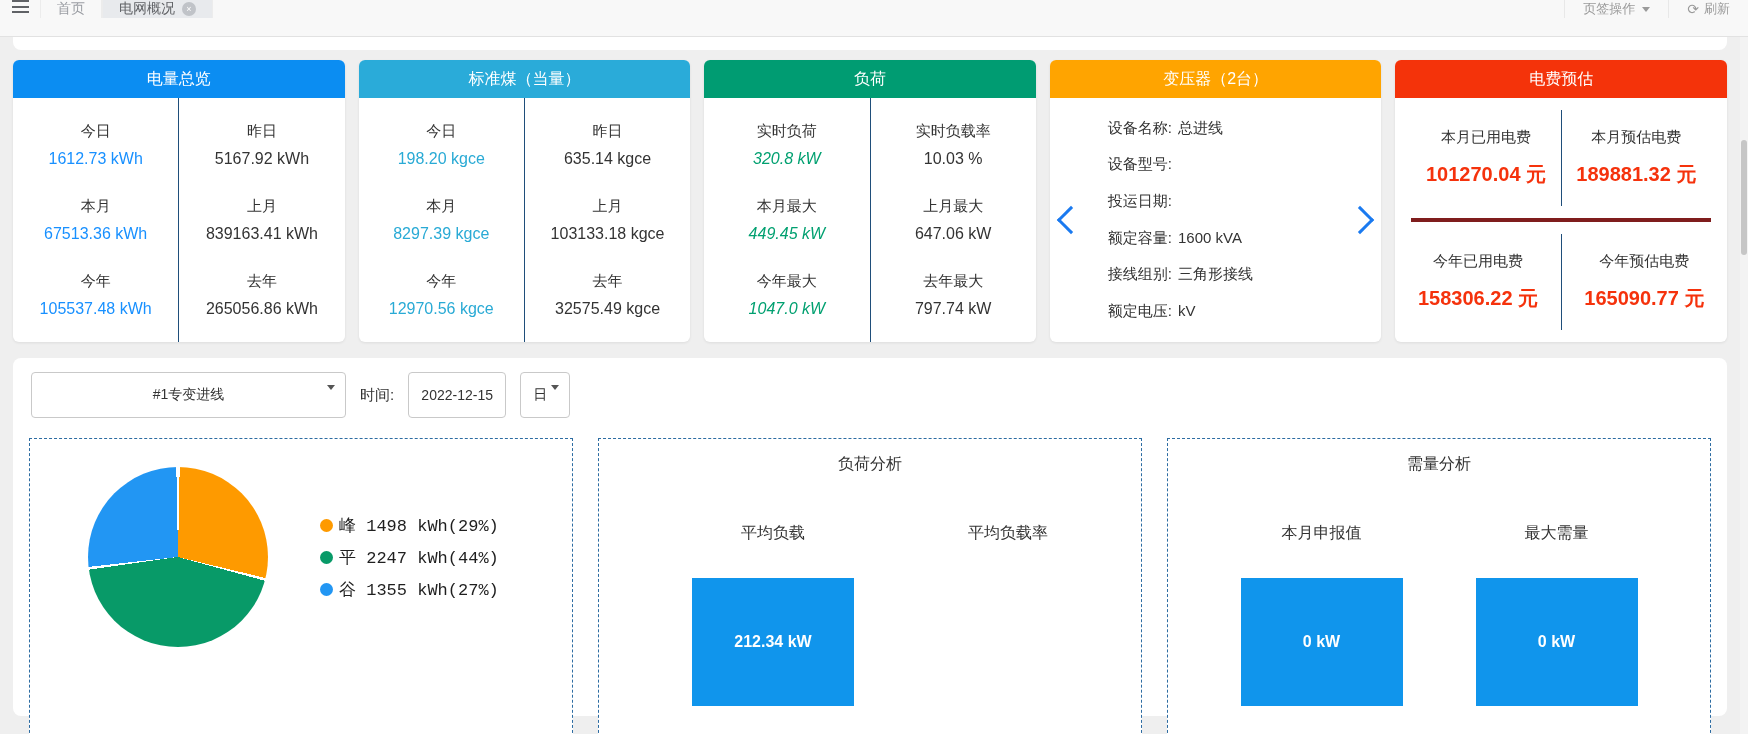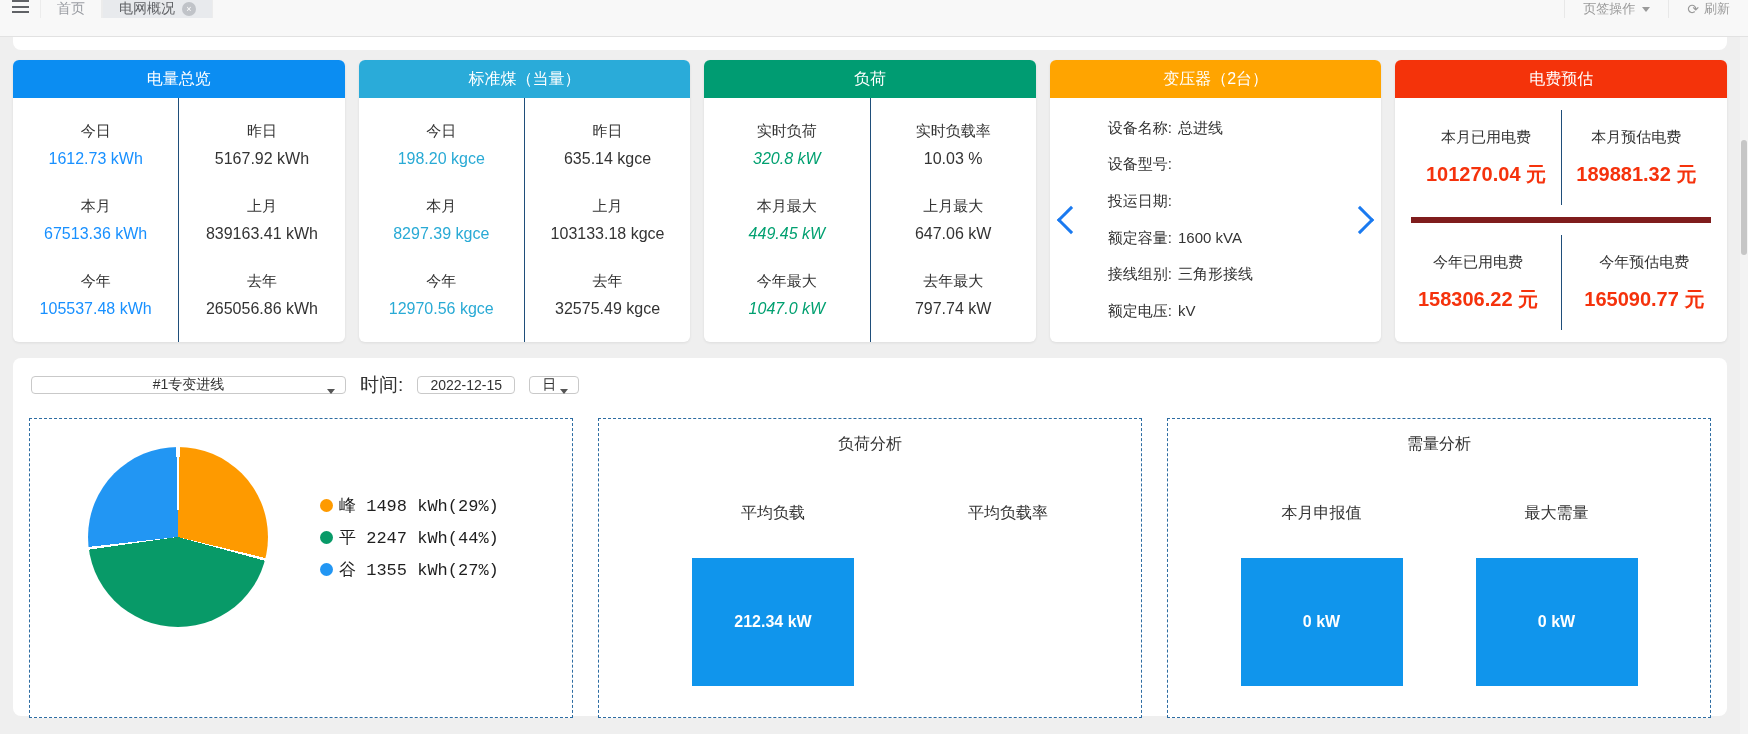--- a/index.html
+++ b/index.html
@@ -59,35 +59,35 @@
   .chev { width:20px; height:20px; border-left:3px solid #1a7af0; border-bottom:3px solid #1a7af0; }
   .chev.left  { transform:rotate(45deg); }
   .chev.right { transform:rotate(-135deg); }
   .tf-lines { flex:1; display:flex; flex-direction:column; justify-content:space-around; padding:12px 6px 12px 16px; }
   .tf-line { font-size:15px; color:#333; white-space:nowrap; }
   .tf-line .tf-value { margin-left:6px; }
 
   
   .fee-body { display:flex; flex-direction:column; }
   .fee-row { flex:1; display:flex; }
-  .fee-row.first { border-bottom:6px solid #7f1d1d; margin:0 16px; }
+  .fee-row.first { border-bottom:4px solid #7f1d1d; margin:0 16px; }
   .fee-cell { flex:1; display:flex; flex-direction:column; justify-content:center; align-items:center; gap:14px; }
   .fee-cell.left { border-right:1px solid #1f4e7a; margin:12px 0; }
   .fee-label { font-size:15px; color:#333; }
   .fee-value { font-size:20px; font-weight:700; color:#f5320c; }
 
   
   .main-panel { background:#fff; border-radius:8px; margin-top:16px; padding:12px 16px 20px; height:358px; }
   .filter-row { display:flex; align-items:center; gap:14px; margin:2px 0 20px 2px; }
-  .fake-select, .fake-input { height:18px; border:1px solid #c9c9c9; border-radius:4px; background:#fff;
+  .fake-select, .fake-input { height:46px; border:1px solid #c9c9c9; border-radius:4px; background:#fff;
     display:flex; align-items:center; justify-content:center; font-size:14px; color:#333; cursor:pointer; position:relative; }
   .sel-line { width:315px; }
   .sel-caret { position:absolute; right:10px; top:12px; width:0; height:0;
     border-left:4px solid transparent; border-right:4px solid transparent; border-top:5px solid #555; }
-  .time-label { font-size:19px; color:#333;text-align:right; }
+  .time-label { font-size:15px; color:#333;text-align:right; }
   .date-box { width:98px; }
   .sel-day { width:50px; padding-right:10px; }
 
   .panels-row { display:grid; grid-template-columns:1fr 1fr 1fr; gap:25px; }
   .dash-panel { height:300px; border:1px dashed #2d6ca2; background:#fff; }
   .panel-title { text-align:center; font-size:16px; color:#333; margin-top:15px; }
 
   
   .pie-wrap { display:flex; align-items:center; padding-left:58px; margin-top:28px; gap:52px; }
   .pie { width:180px; height:180px; border-radius:50%;

